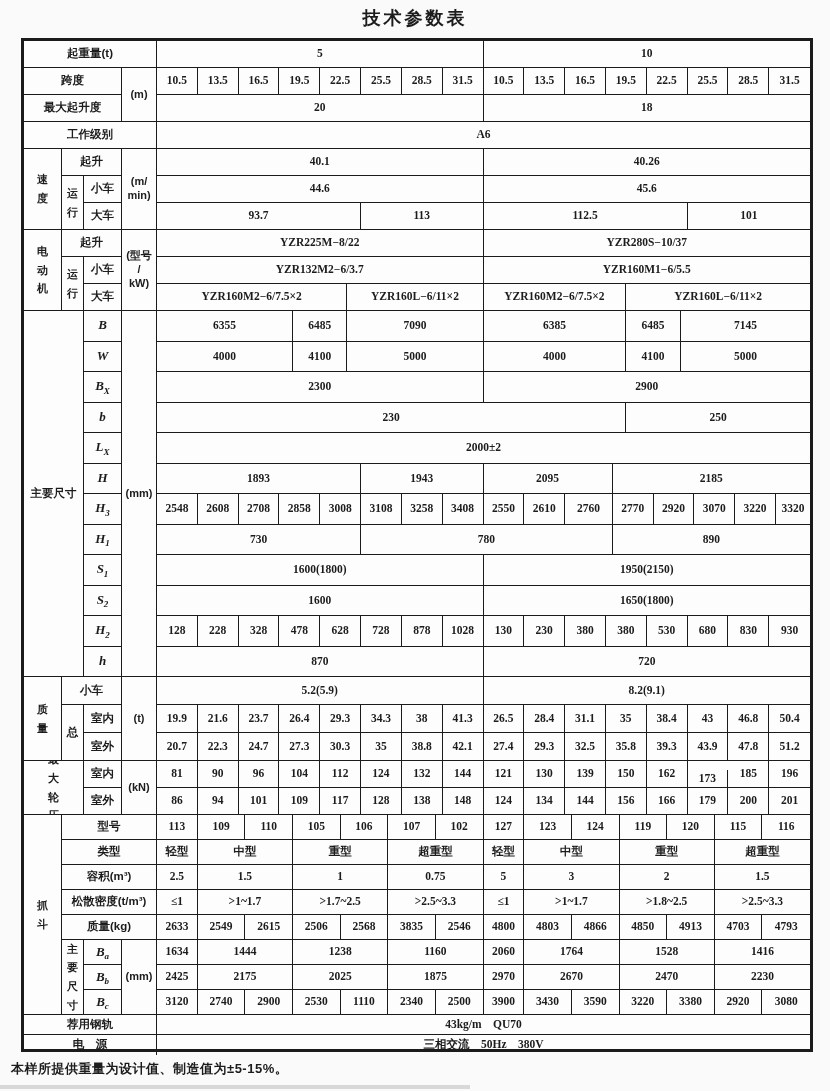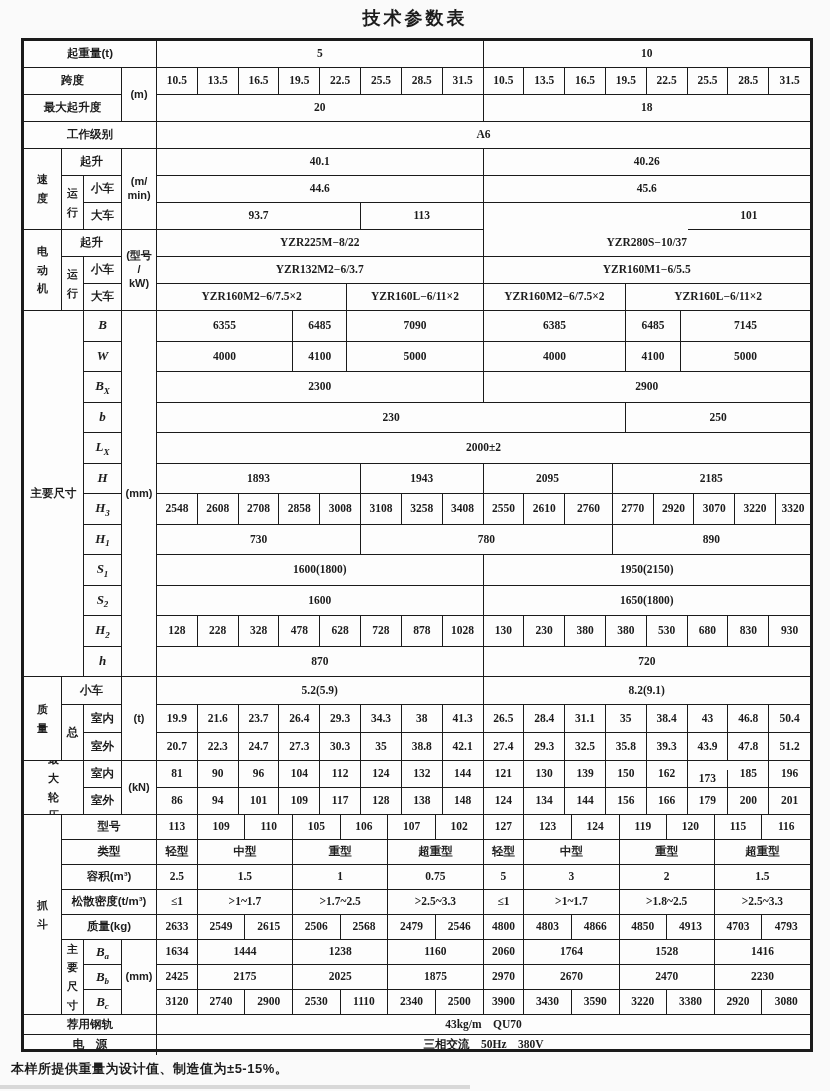--- a/index.html
+++ b/index.html
@@ -84,20 +84,21 @@
     <div class="cell d" style="grid-area: 5 / 5 / span 1 / span 48;">40.1</div>
     <div class="cell d lc" style="grid-area: 5 / 53 / span 1 / span 48;">40.26</div>
     <div class="cell v" style="grid-area: 6 / 2 / span 2 / span 1;">运
 行</div>
     <div class="cell h" style="grid-area: 6 / 3 / span 1 / span 1;">小车</div>
     <div class="cell d" style="grid-area: 6 / 5 / span 1 / span 48;">44.6</div>
     <div class="cell d lc" style="grid-area: 6 / 53 / span 1 / span 48;">45.6</div>
     <div class="cell h" style="grid-area: 7 / 3 / span 1 / span 1;">大车</div>
     <div class="cell d" style="grid-area: 7 / 5 / span 1 / span 30;">93.7</div>
     <div class="cell d" style="grid-area: 7 / 35 / span 1 / span 18;">113</div>
+    <div class="cell d" style="grid-area: 7 / 53 / span 1 / span 30;">112.5</div>
     <div class="cell d lc" style="grid-area: 7 / 83 / span 1 / span 18;">101</div>
     <div class="cell v" style="grid-area: 8 / 1 / span 3 / span 1;">电
 动
 机</div>
     <div class="cell h" style="grid-area: 8 / 2 / span 1 / span 2;">起升</div>
     <div class="cell u" style="grid-area: 8 / 4 / span 3 / span 1;">(型号
 /
 kW)</div>
     <div class="cell d" style="grid-area: 8 / 5 / span 1 / span 48;">YZR225M−8/22</div>
     <div class="cell d lc" style="grid-area: 8 / 53 / span 1 / span 48;">YZR280S−10/37</div>
@@ -331,21 +332,21 @@
     <div class="cell d" style="grid-area: 31 / 53 / span 1 / span 6;">≤1</div>
     <div class="cell d" style="grid-area: 31 / 59 / span 1 / span 14;">&gt;1~1.7</div>
     <div class="cell d" style="grid-area: 31 / 73 / span 1 / span 14;">&gt;1.8~2.5</div>
     <div class="cell d lc" style="grid-area: 31 / 87 / span 1 / span 14;">&gt;2.5~3.3</div>
     <div class="cell h" style="grid-area: 32 / 2 / span 1 / span 3;">质量(kg)</div>
     <div class="cell d" style="grid-area: 32 / 5 / span 1 / span 6;">2633</div>
     <div class="cell d" style="grid-area: 32 / 11 / span 1 / span 7;">2549</div>
     <div class="cell d" style="grid-area: 32 / 18 / span 1 / span 7;">2615</div>
     <div class="cell d" style="grid-area: 32 / 25 / span 1 / span 7;">2506</div>
     <div class="cell d" style="grid-area: 32 / 32 / span 1 / span 7;">2568</div>
-    <div class="cell d" style="grid-area: 32 / 39 / span 1 / span 7;">2479</div>
+    <div class="cell d" style="grid-area: 32 / 39 / span 1 / span 7;">3835</div>
     <div class="cell d" style="grid-area: 32 / 46 / span 1 / span 7;">2546</div>
     <div class="cell d" style="grid-area: 32 / 53 / span 1 / span 6;">4800</div>
     <div class="cell d" style="grid-area: 32 / 59 / span 1 / span 7;">4803</div>
     <div class="cell d" style="grid-area: 32 / 66 / span 1 / span 7;">4866</div>
     <div class="cell d" style="grid-area: 32 / 73 / span 1 / span 7;">4850</div>
     <div class="cell d" style="grid-area: 32 / 80 / span 1 / span 7;">4913</div>
     <div class="cell d" style="grid-area: 32 / 87 / span 1 / span 7;">4703</div>
     <div class="cell d lc" style="grid-area: 32 / 94 / span 1 / span 7;">4793</div>
     <div class="cell v" style="grid-area: 33 / 2 / span 3 / span 1;">主要
 尺寸</div>

